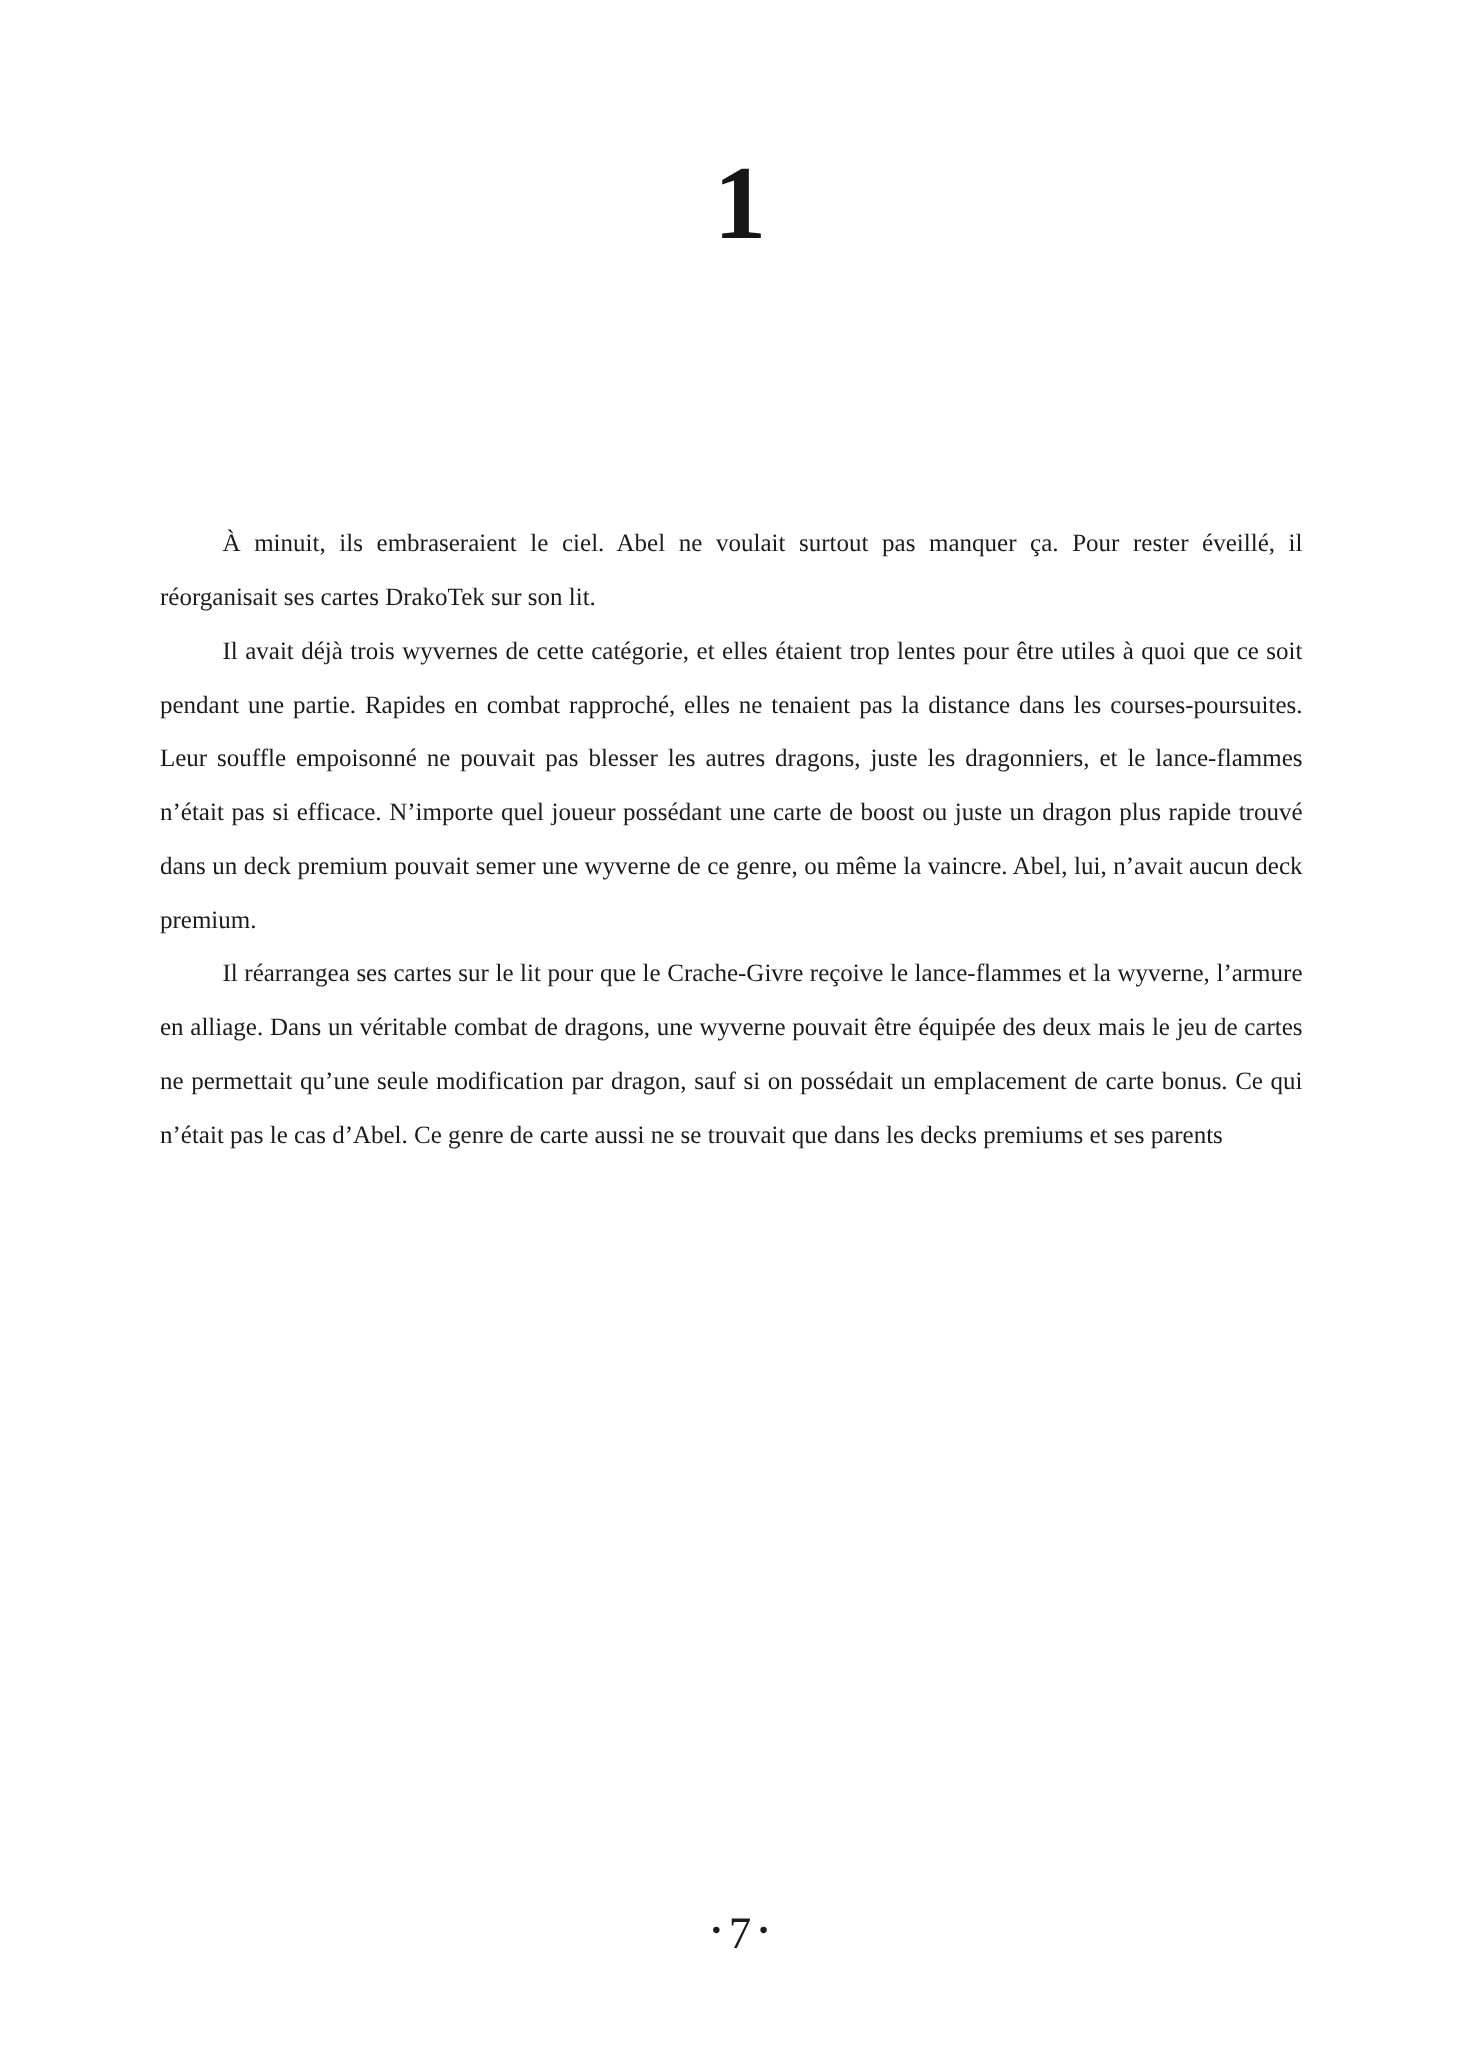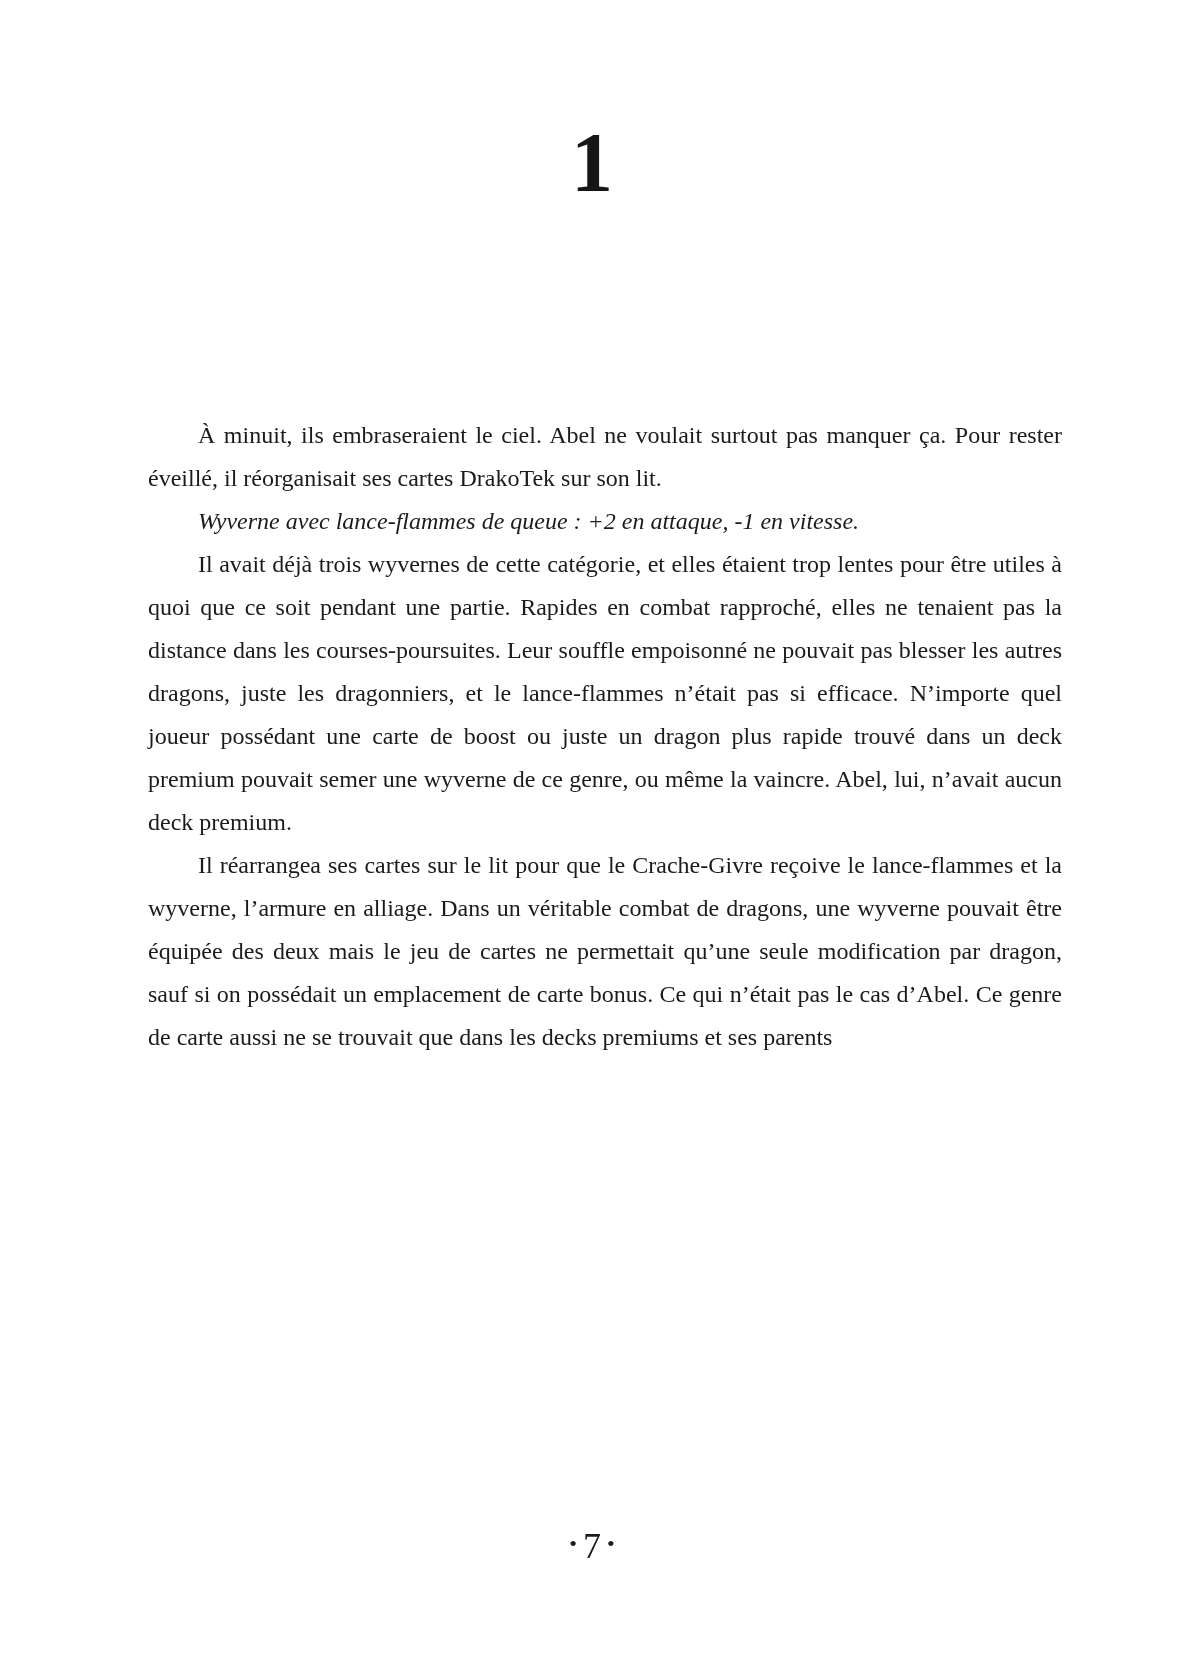--- a/index.html
+++ b/index.html
@@ -24,23 +24,23 @@
     text-align: center;
     font-size: 84px;
     line-height: 1;
     font-weight: 700;
     letter-spacing: 0;
     color: #161616;
   }
   .body-text {
     position: absolute;
     top: 414px;
-    left: 148px;
+    left: 128px;
     width: 914px;
-    font-size: 24px;
+    font-size: 20px;
     line-height: 43px;
     text-align: justify;
     text-justify: inter-word;
     hyphens: auto;
     -webkit-hyphens: auto;
     color: #1b1b1b;
   }
   .body-text p {
     margin: 0;
     padding: 0;
@@ -70,21 +70,20 @@
 </style>
 </head>
 <body>
 
 <div class="page">
 
   <div class="chapter-number">1</div>
 
   <div class="body-text">
     <p class="normal">À minuit, ils embraseraient le ciel. Abel ne voulait surtout pas manquer ça. Pour rester éveillé, il réorganisait ses cartes DrakoTek sur son lit.</p>
-    <p class="italic">Wyverne avec lance-flammes de queue : +2 en attaque, -1 en vitesse.</p>
     <p class="normal">Il avait déjà trois wyvernes de cette catégorie, et elles étaient trop lentes pour être utiles à quoi que ce soit pendant une partie. Rapides en combat rapproché, elles ne tenaient pas la distance dans les courses-poursuites. Leur souffle empoisonné ne pouvait pas blesser les autres dragons, juste les dragonniers, et le lance-flammes n’était pas si efficace. N’importe quel joueur possédant une carte de boost ou juste un dragon plus rapide trouvé dans un deck premium pouvait semer une wyverne de ce genre, ou même la vaincre. Abel, lui, n’avait aucun deck premium.</p>
     <p class="normal">Il réarrangea ses cartes sur le lit pour que le Crache-Givre reçoive le lance-flammes et la wyverne, l’armure en alliage. Dans un véritable combat de dragons, une wyverne pouvait être équipée des deux mais le jeu de cartes ne permettait qu’une seule modification par dragon, sauf si on possédait un emplacement de carte bonus. Ce qui n’était pas le cas d’Abel. Ce genre de carte aussi ne se trouvait que dans les decks premiums et ses parents</p>
   </div>
 
   <div class="footer">
     <span class="dot">•</span><span class="folio">7</span><span class="dot">•</span>
   </div>
 
 </div>
 

